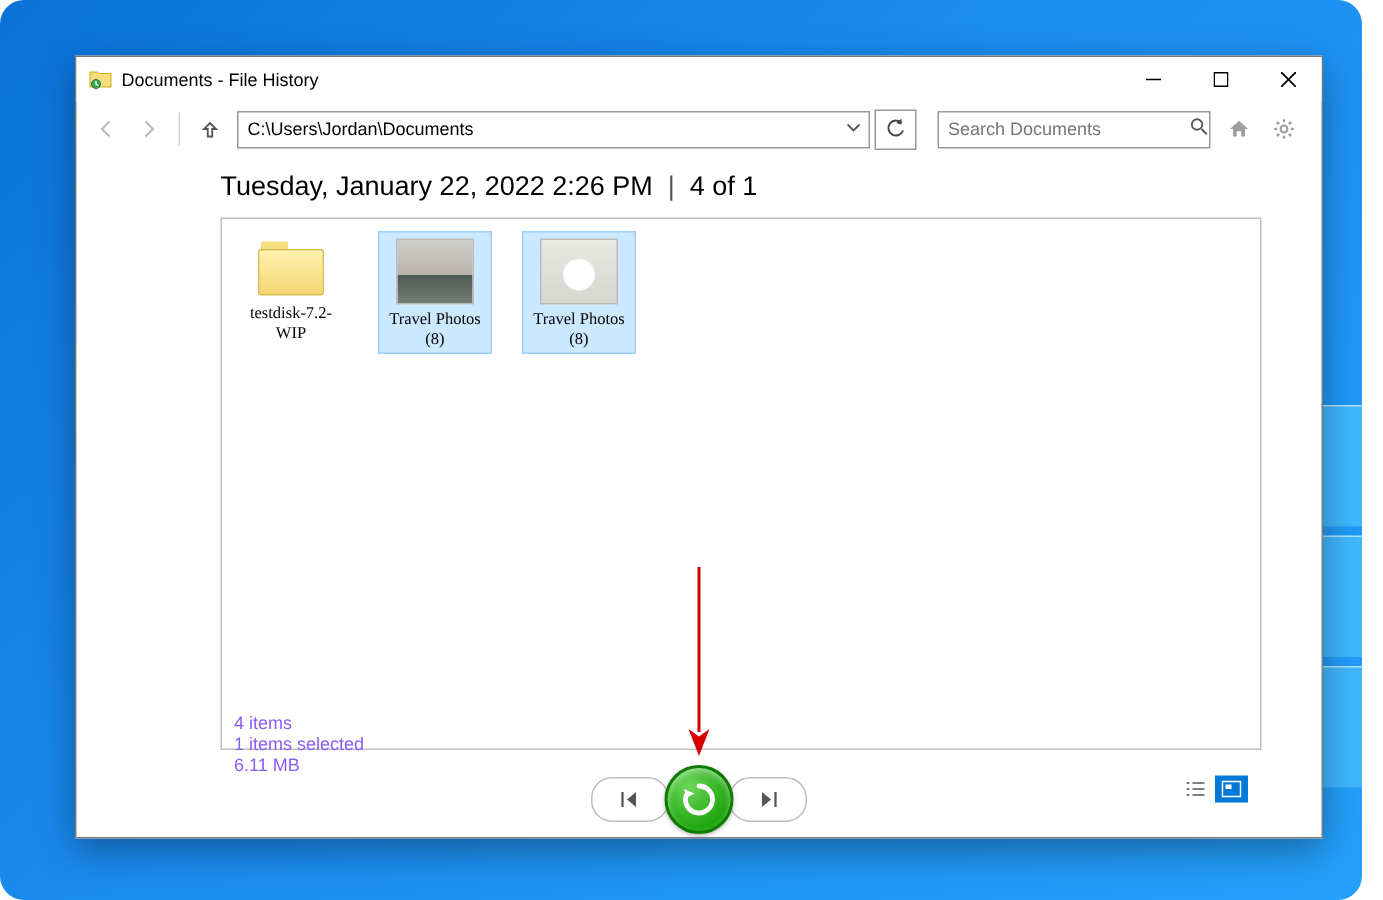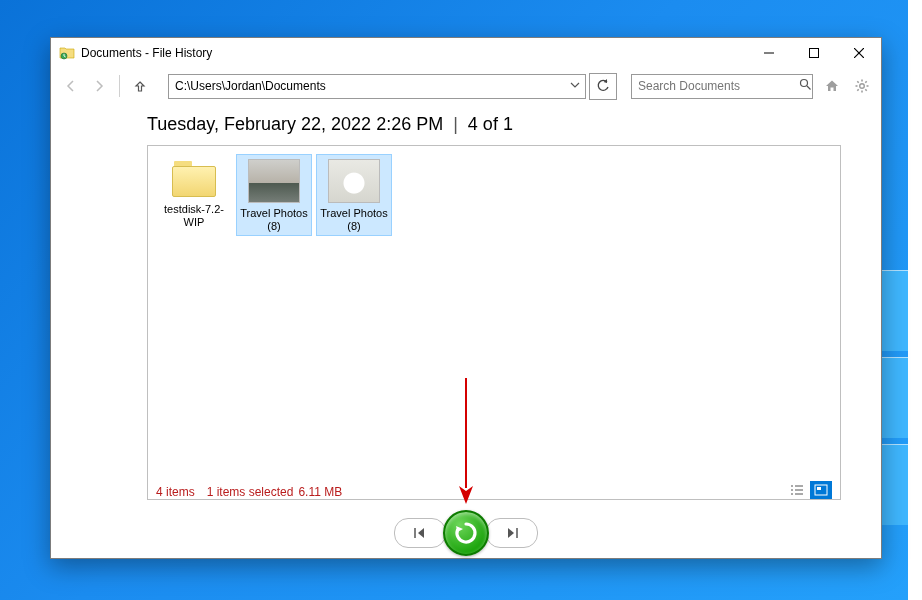--- a/index.html
+++ b/index.html
@@ -9,20 +9,21 @@
     height: 600px;
     overflow: hidden;
     font-family: "Segoe UI", Tahoma, sans-serif;
     font-size: 12px;
   }
   .desktop {
     width: 908px;
     height: 600px;
     background: linear-gradient(135deg, #0a72d8 0%, #1b8cf0 45%, #24a0fb 100%);
     position: relative;
+    border-radius: 16px;
   }
   .deco-boxes {
     position: absolute;
     right: 0;
     top: 270px;
     display: flex;
     flex-direction: column;
     gap: 6px;
   }
   .deco-box {
@@ -97,21 +98,21 @@
     width: 20px; height:20px;
     display:flex; align-items:center; justify-content:center;
     color:#555;
   }
   .path-box {
     flex: 1;
     height: 23px;
     border: 1px solid #999;
     display: flex;
     align-items: center;
-    margin-left: 14px;
+    margin-left: 4px;
     max-width: 420px;
   }
   .path-input {
     border: none;
     outline: none;
     font-size: 12px;
     padding: 0 6px;
     flex: 1;
     height: 100%;
     background: transparent;
@@ -167,21 +168,22 @@
     flex:1;
     position: relative;
     display:flex;
     flex-direction: column;
   }
   .file-grid {
     flex:1;
     padding: 8px;
     display:flex;
     align-items:flex-start;
-    gap: 4px;
+    gap: 20px;
+    font-family: Liberation Serif, serif;
   }
   .item {
     width: 72px;
     text-align:center;
     padding:4px 1px 2px 1px;
     border: 1px solid transparent;
     font-size: 11px;
     line-height: 1.2;
   }
   .item.selected {
@@ -218,24 +220,25 @@
       linear-gradient(#e9e9e4,#d6d6cf);
   }
   .thumb.ph3 {
     background: linear-gradient(to bottom, #ececea 0%, #d9d9d7 55%, #888581 55%, #a6a39e 100%);
   }
 
   .status-bar {
     height: 24px;
     border-top: none;
     display:flex;
-    align-items: flex-end;
+    align-items: flex-start;
     font-size: 12px;
-    color:#b91c1c;
+    color:#8b5cf6;
     padding: 0 8px;
+    flex-direction: column;
   }
   .status-bar .sp { width: 12px; }
   .status-bar .right {
     margin-left: auto;
     display:flex; gap:2px;
   }
   .view-toggle {
     width:20px; height:16px; border:1px solid transparent;
     display:flex; align-items:center; justify-content:center;
     color:#555;
@@ -376,21 +379,21 @@
               <line x1="11.3" y1="11.3" x2="12.7" y2="12.7"></line>
               <line x1="3.3" y1="12.7" x2="4.7" y2="11.3"></line>
               <line x1="11.3" y1="4.7" x2="12.7" y2="3.3"></line>
             </g>
           </svg>
       </div>
     </div>
 
     <div class="content">
       <div class="heading-row">
-        <span>Tuesday, February 22, 2022 2:26 PM</span>
+        <span>Tuesday, January 22, 2022 2:26 PM</span>
         <span class="heading-sep">|</span>
         <span>4 of 1</span>
       </div>
 
       <div class="file-frame">
         <div class="file-grid" id="file-grid">
             <div class="item">
               <div class="folder-icon">
                 <div class="tab"></div>
                 <div class="body"></div>

